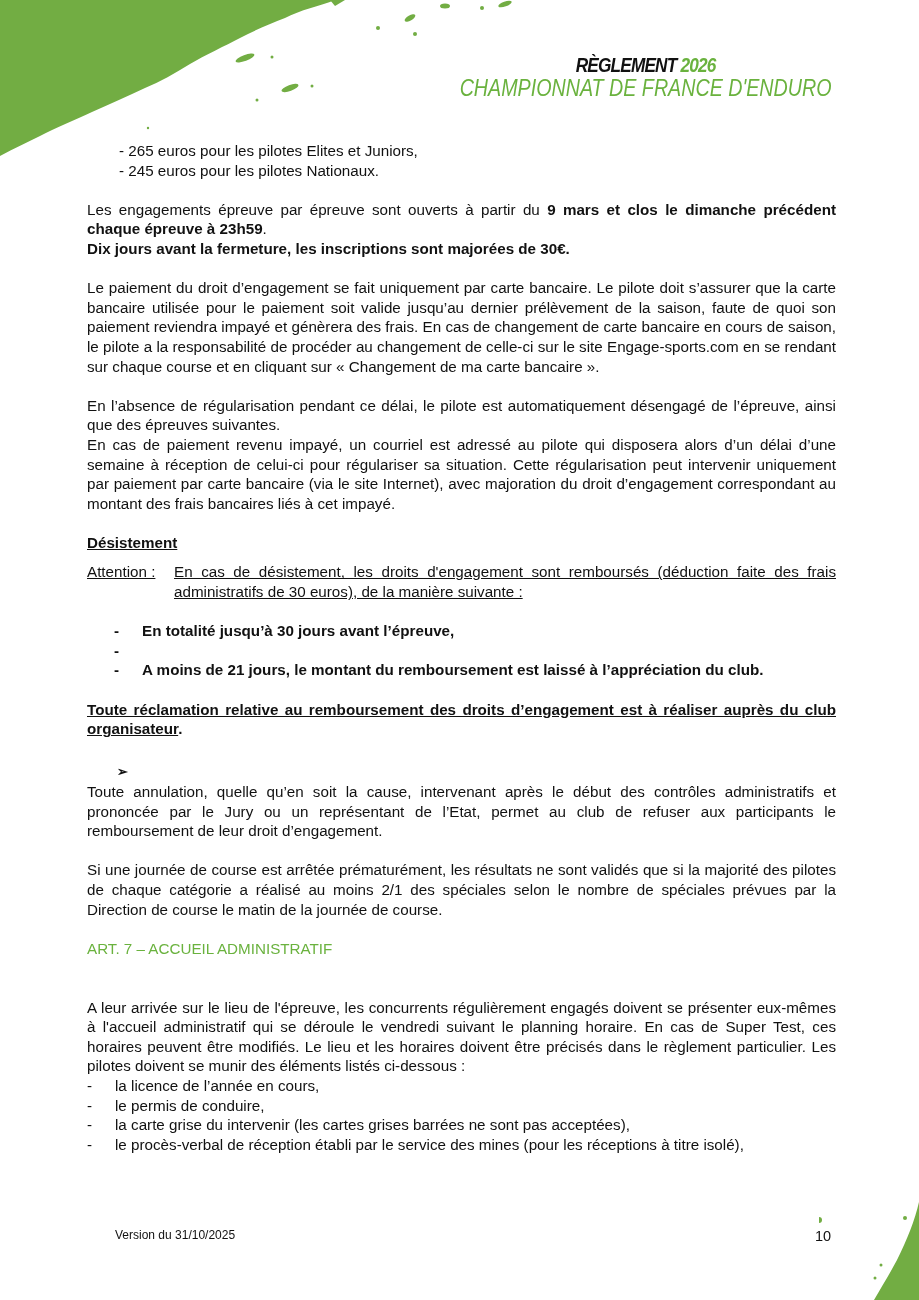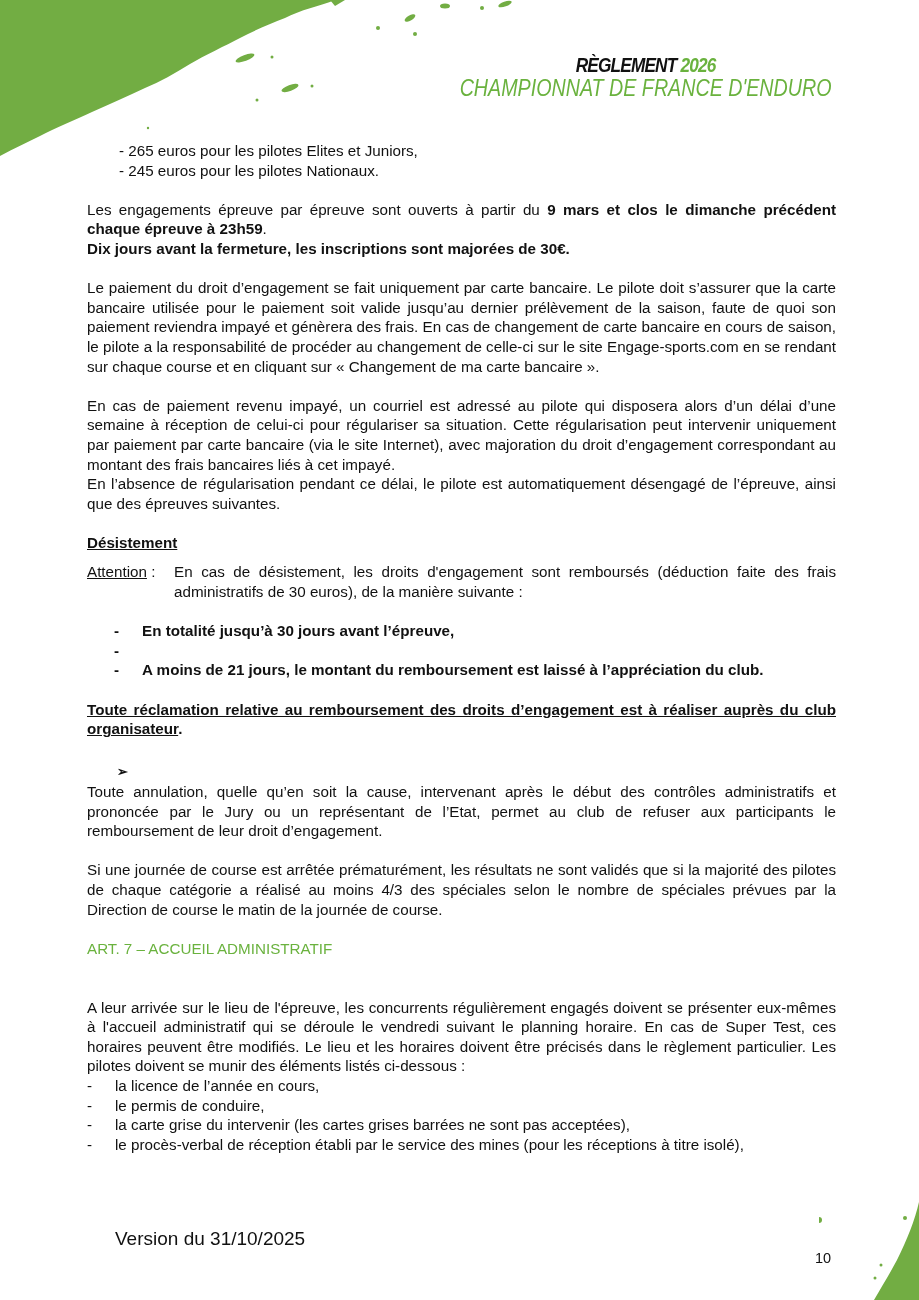--- a/index.html
+++ b/index.html
@@ -22,27 +22,27 @@
   .gap { height: 19.6px; }
   .gap-s { height: 10px; }
   .indent-list { padding-left: 32px; }
   .bold { font-weight: bold; }
   .u { text-decoration: underline; }
   .dash-list { list-style: none; padding: 0; margin: 0; }
   .dash-list li { display: flex; }
   .dash-list .dash { width: 28px; flex: none; }
   .dash-list.inset .dash { width: 28px; }
   .dash-list.inset { padding-left: 27px; }
-  .attention { display: flex; }
+  .attention { display: flex; text-decoration: underline; }
   .attention .lab { width: 87px; flex: none; }
   .arrow-line { padding-left: 30px; font-weight: bold; display: flex; align-items: center; }
   .arrow-line .arrow { width: 26px; flex: none; font-size: 13px; }
   .art-title { color: #6ab23e; font-weight: normal; font-size: 15.2px; }
-  .footer-version { position: absolute; left: 115px; top: 1228px; font-size: 19px; }
-  .footer-page { position: absolute; left: 815px; top: 1228px; font-size: 14.5px; margin-top: 22px; }
+  .footer-version { position: absolute; left: 115px; top: 1228px; font-size: 12px; }
+  .footer-page { position: absolute; left: 815px; top: 1228px; font-size: 14.5px; }
 </style>
 </head>
 <body>
 
 <svg class="corner-tl" viewBox="0 0 520 165" xmlns="http://www.w3.org/2000/svg">
   <path d="M0,0 L335,0 C320,6 300,10 285,18 C270,24 255,30 240,38 C225,46 205,55 190,64 C175,73 160,82 145,88 C128,96 110,104 92,112 C75,120 55,128 40,136 C28,142 15,148 0,156 Z" fill="#72ad43"></path>
   <path d="M330,0 L345,0 L335,6 Z" fill="#72ad43"></path>
   <ellipse cx="245" cy="58" rx="10" ry="3" fill="#72ad43" transform="rotate(-20 245 58)"></ellipse>
   <ellipse cx="290" cy="88" rx="9" ry="3" fill="#72ad43" transform="rotate(-20 290 88)"></ellipse>
   <ellipse cx="410" cy="18" rx="6" ry="2.5" fill="#72ad43" transform="rotate(-30 410 18)"></ellipse>
@@ -81,22 +81,22 @@
 
   <p class="just"><span>Les engagements épreuve par épreuve sont ouverts à partir du </span><span class="bold">9 mars et clos le dimanche précédent chaque épreuve à 23h59</span><span>.</span></p>
   <p class="bold">Dix jours avant la fermeture, les inscriptions sont majorées de 30€.</p>
 
   <div class="gap"></div>
 
   <p class="just">Le paiement du droit d’engagement se fait uniquement par carte bancaire. Le pilote doit s’assurer que la carte bancaire utilisée pour le paiement soit valide jusqu’au dernier prélèvement de la saison, faute de quoi son paiement reviendra impayé et génèrera des frais. En cas de changement de carte bancaire en cours de saison, le pilote a la responsabilité de procéder au changement de celle-ci sur le site Engage-sports.com en se rendant sur chaque course et en cliquant sur « Changement de ma carte bancaire ».</p>
 
   <div class="gap"></div>
 
+  <p class="just">En l’absence de régularisation pendant ce délai, le pilote est automatiquement désengagé de l’épreuve, ainsi que des épreuves suivantes.</p>
   <p class="just">En cas de paiement revenu impayé, un courriel est adressé au pilote qui disposera alors d’un délai d’une semaine à réception de celui-ci pour régulariser sa situation. Cette régularisation peut intervenir uniquement par paiement par carte bancaire (via le site Internet), avec majoration du droit d’engagement correspondant au montant des frais bancaires liés à cet impayé.</p>
-  <p class="just">En l’absence de régularisation pendant ce délai, le pilote est automatiquement désengagé de l’épreuve, ainsi que des épreuves suivantes.</p>
 
   <div class="gap"></div>
 
   <p class="bold u">Désistement</p>
   <div class="gap-s"></div>
   <div class="attention">
     <span class="lab"><span class="u">Attention</span><span> :</span></span>
     <span class="just">En cas de désistement, les droits d'engagement sont remboursés (déduction faite des frais administratifs de 30 euros), de la manière suivante :</span>
   </div>
 
@@ -123,21 +123,21 @@
   <div class="gap"></div>
   <div class="gap-s" style="height:4px"></div>
 
   <div class="arrow-line">
     <span class="arrow">➢</span>
   </div>
   <p class="just">Toute annulation, quelle qu’en soit la cause, intervenant après le début des contrôles administratifs et prononcée par le Jury ou un représentant de l’Etat, permet au club de refuser aux participants le remboursement de leur droit d’engagement.</p>
 
   <div class="gap"></div>
 
-  <p class="just">Si une journée de course est arrêtée prématurément, les résultats ne sont validés que si la majorité des pilotes de chaque catégorie a réalisé au moins 4/3 des spéciales selon le nombre de spéciales prévues par la Direction de course le matin de la journée de course.</p>
+  <p class="just">Si une journée de course est arrêtée prématurément, les résultats ne sont validés que si la majorité des pilotes de chaque catégorie a réalisé au moins 2/1 des spéciales selon le nombre de spéciales prévues par la Direction de course le matin de la journée de course.</p>
 
   <div class="gap"></div>
 
   <p class="art-title">ART. 7 – ACCUEIL ADMINISTRATIF</p>
 
   <div class="gap"></div>
   <div class="gap"></div>
 
   <p class="just">A leur arrivée sur le lieu de l'épreuve, les concurrents régulièrement engagés doivent se présenter eux-mêmes à l'accueil administratif qui se déroule le vendredi suivant le planning horaire. En cas de Super Test, ces horaires peuvent être modifiés. Le lieu et les horaires doivent être précisés dans le règlement particulier. Les pilotes doivent se munir des éléments listés ci-dessous :</p>
   <ul class="dash-list">

